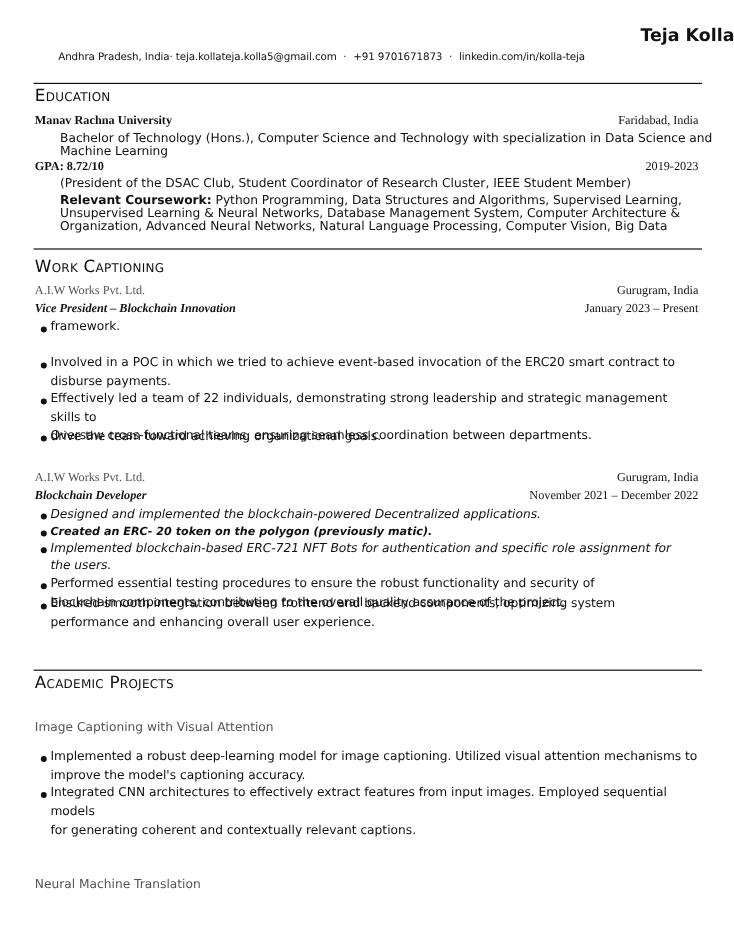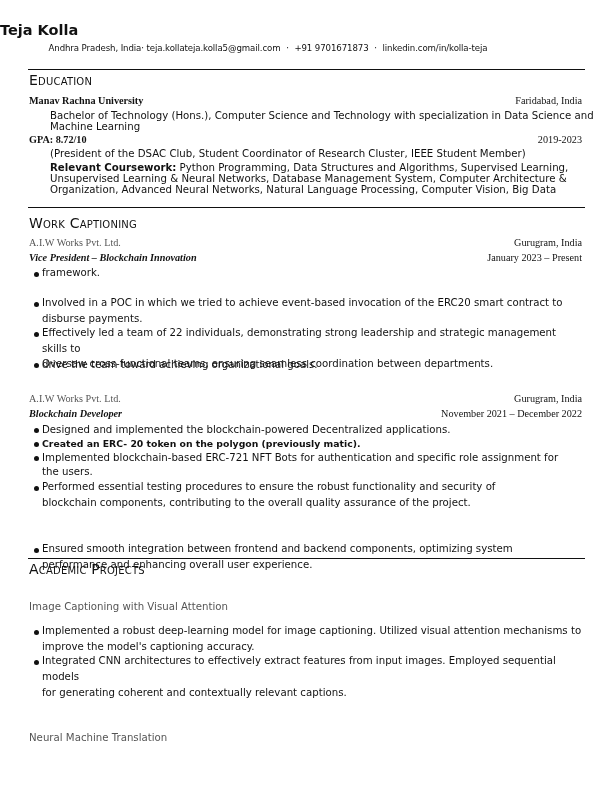--- a/index.html
+++ b/index.html
@@ -2,34 +2,34 @@
 <html><head>
   <meta charset="utf-8">
   <style>
     html, body { margin: 0; padding: 0; background: #ffffff; }
     body {
       width: 612px; height: 792px; position: relative; overflow: hidden;
       font-family: "DejaVu Sans", sans-serif; color: #111;
     }
     .page { position: absolute; left: 0; top: 0; width: 612px; height: 792px; }
     .abs { position: absolute; white-space: nowrap; }
-    .name { left: 0; width: 612px; text-align: left; top: 22px; font-size: 14.5px; font-weight: bold; color: #111; }
+    .name { left: 0; width: 612px; text-align: right; top: 22px; font-size: 14.5px; font-weight: bold; color: #111; }
     .contact { left: 0; width: 536px; text-align: center; top: 43px; font-size: 8.6px; color: #111; letter-spacing: -0.1px; }
     .contact .sep { margin: 0 3px; }
     .rule { position: absolute; left: 28px; width: 557px; height: 1px; background: #111; }
     .section-title { left: 29px; font-size: 14px; color: #111; font-variant: small-caps; letter-spacing: 0.2px; }
     .row { position: absolute; left: 29px; width: 553px; display: flex; justify-content: space-between; white-space: nowrap; }
     .b10 { font-size: 10.2px; font-family: Liberation Serif, serif; }
     .bold { font-weight: bold; }
     .ital { font-style: italic; }
     .gray { color: #555; }
     .txt { position: absolute; left: 22px; width: 553px; font-size: 10.2px; line-height: 11px; margin-left: 28px; }
     .bullet { position: absolute; left: 33px; width: 550px; font-size: 10.2px; line-height: 16px; padding-left: 9px; box-sizing: border-box; }
     .bullet::before { content: ""; position: absolute; left: 1px; top: 7px; width: 5px; height: 5px; border-radius: 50%; background: #111; }
-    .bullet.tight { line-height: 14px; }
+    .bullet.tight { line-height: 14px; font-style: italic; }
     .bullet.tight::before { top: 5px; }
     .small-bullet { font-size: 9.3px; font-weight: bold; line-height: 14px; }
     .small-bullet::before { top: 5px; }
     .proj-title { left: 29px; font-size: 10.2px; color: #555; }
   </style>
 </head>
 <body>
 
 <div class="page">
 
@@ -105,21 +105,21 @@
     <div>Created an ERC- 20 token on the polygon (previously matic).</div>
   </div>
   <div class="bullet tight" style="top:451px">
     <div>Implemented blockchain-based ERC-721 NFT Bots for authentication and specific role assignment for</div>
       <div>the users.</div>
   </div>
   <div class="bullet" style="top:479px">
     <div>Performed essential testing procedures to ensure the robust functionality and security of</div>
       <div>blockchain components, contributing to the overall quality assurance of the project.</div>
   </div>
-  <div class="bullet" style="top:541px">
+  <div class="bullet" style="top:496px">
     <div>Ensured smooth integration between frontend and backend components, optimizing system</div>
       <div>performance and enhancing overall user experience.</div>
   </div>
 
   <div class="rule" style="top:558px"></div>
   <div class="abs section-title" style="top:561px">Academic Projects</div>
 
   <div class="abs proj-title" style="top:601px">Image Captioning with Visual Attention</div>
   <div class="bullet" style="top:623px">
     <div>Implemented a robust deep-learning model for image captioning. Utilized visual attention mechanisms to</div>

